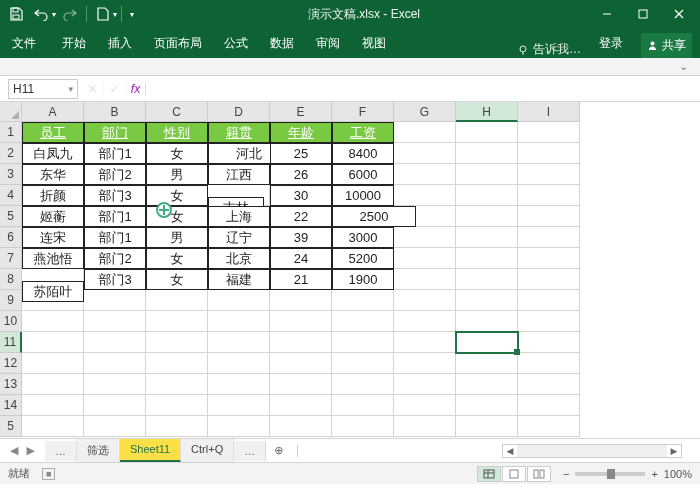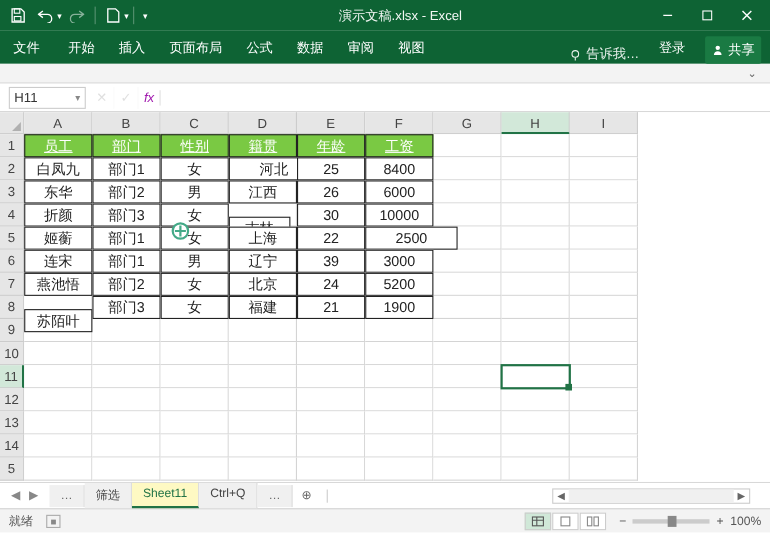--- a/index.html
+++ b/index.html
@@ -39,21 +39,21 @@
   .cell { position:absolute; border-right:1px solid #d4d4d4; border-bottom:1px solid #d4d4d4; font-size:13px; display:flex; align-items:center; justify-content:center; color:#222; background:#fff; height:21px;}
   .hdr { background:#7ac943; color:#fff; font-weight:normal; border:1px solid #222 !important; text-decoration:underline;}
   .dcell { border:1px solid #222 !important; background:#fff;}
   .selcell { outline:2px solid #217346; outline-offset:-1px; z-index:5;}
   .selcell::after { content:""; position:absolute; right:-3px; bottom:-3px; width:6px; height:6px; background:#217346; }
   .cursor-plus { position:absolute; z-index:20; pointer-events:none;}
   .sheet-tabs { height:24px; background:#fff; border-top:1px solid #d4d4d4; display:flex; align-items:center; padding-left:8px; gap:0; font-size:11px;}
   .sheet-tabs .nav { display:flex; gap:4px; color:#888; padding-right:8px;}
   .sheet-tabs .nav span{ cursor:pointer; padding:2px;}
   .sheet-tabs .stab { padding:4px 10px; border-right:1px solid #ddd; color:#444; cursor:pointer; background:#f0f0f0;}
-  .sheet-tabs .stab.active { background:#fef9c3; border-bottom:2px solid #217346; color:#217346;}
+  .sheet-tabs .stab.active { background:#fde047; border-bottom:2px solid #217346; color:#217346;}
   .sheet-tabs .stab.dots{ color:#666;}
   .sheet-tabs .add { padding:4px 8px; color:#666; cursor:pointer;}
   .sheet-tabs .hsplit { flex:1; border-left:1px solid #ccc; margin-left:6px; height:12px;}
   .sheet-tabs .hscroll { width:180px; height:14px; border:1px solid #ccc; margin-right:18px; display:flex; align-items:center;}
   .sheet-tabs .hscroll .arr{ width:14px; text-align:center; color:#666; font-size:9px; cursor:pointer;}
   .sheet-tabs .hscroll .track{ flex:1; background:#f0f0f0; height:100%; position:relative;}
   .statusbar { height:22px; background:#f3f3f3; border-top:1px solid #d4d4d4; display:flex; align-items:center; padding:0 8px; font-size:11px; color:#555; gap:12px;}
   .statusbar .sp { flex:1;}
   .statusbar .viewbtns { display:flex; gap:1px;}
   .statusbar .vbtn { width:24px; height:16px; border:1px solid #ccc; display:flex; align-items:center; justify-content:center; cursor:pointer; background:#fff;}

